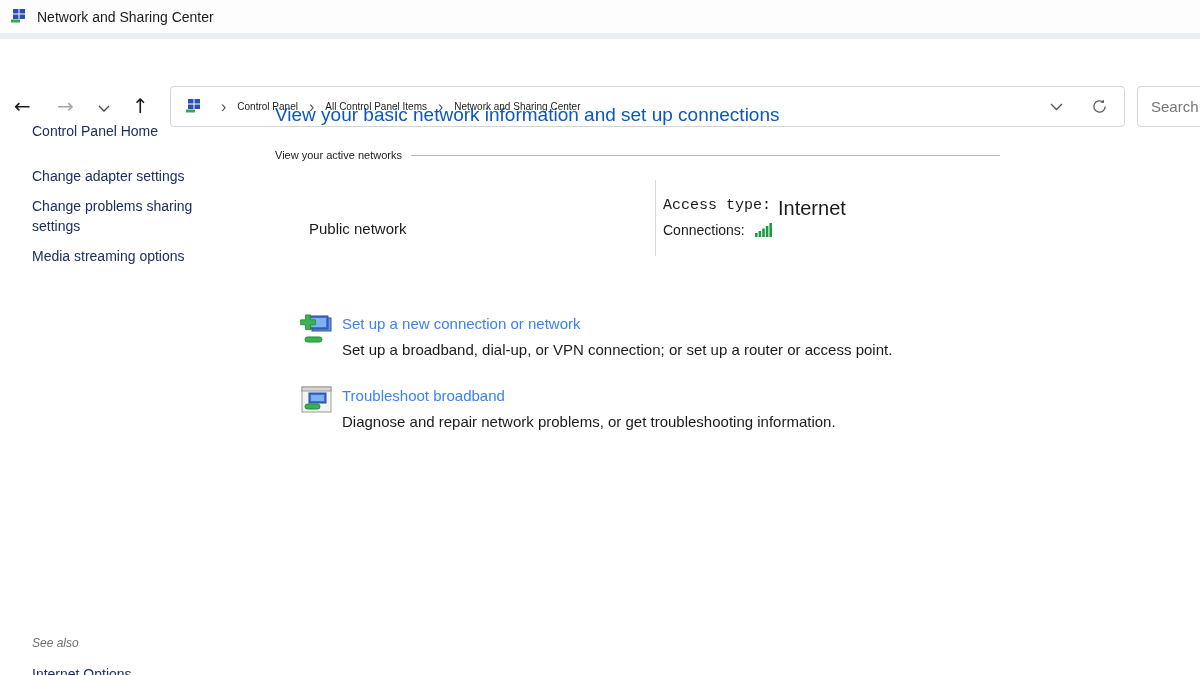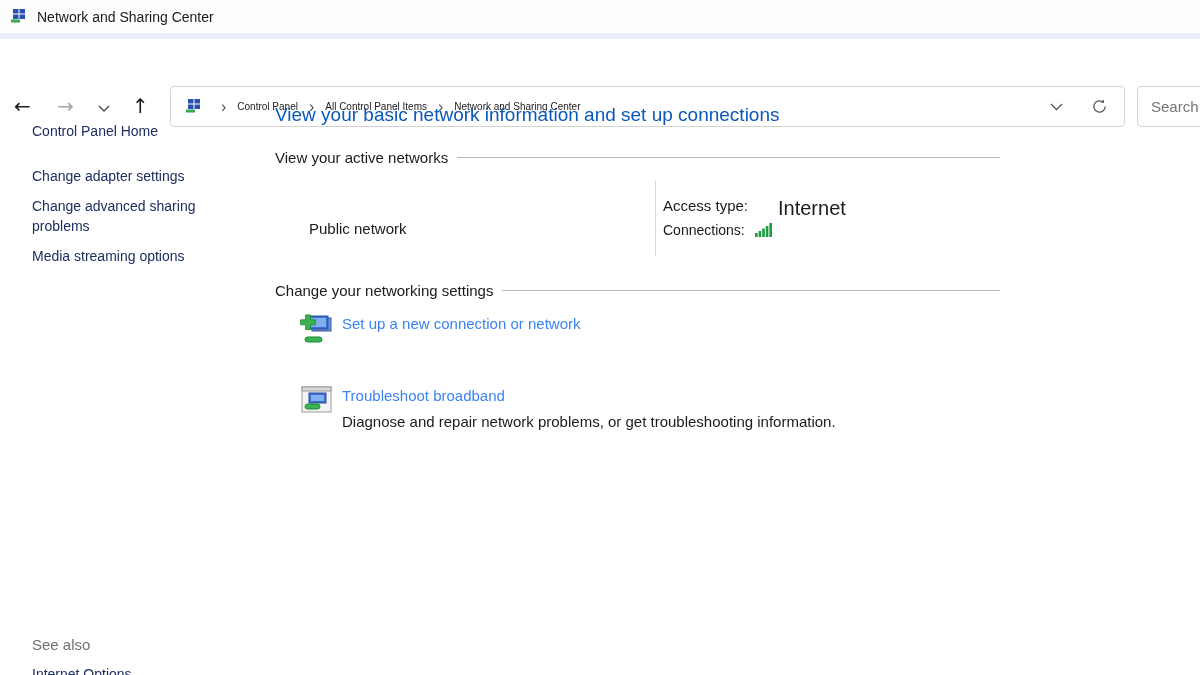--- a/index.html
+++ b/index.html
@@ -41,35 +41,35 @@
                      font-family:"Liberation Sans", sans-serif; color:#1b1b1b; background:transparent; }
   .searchbox input::placeholder { color:#757575; opacity:1; }
 
   
   .side-link { position:absolute; font-size:14px; color:#1d2e60; cursor:pointer;
                text-decoration:none; line-height:20px; }
   .side-home      { left:32px; top:121px; }
   .side-adapter   { left:32px; top:166px; }
   .side-advanced  { left:32px; top:196px; width:180px; }
   .side-media     { left:32px; top:246px; }
-  .see-also-label { position:absolute; left:32px; top:636px; font-size:15px; color:#707070; }
+  .see-also-label { position:absolute; left:32px; top:636px; font-size:12px; color:#707070;font-style:italic; }
   .side-inetopt   { left:32px; top:664px; }
 
   
   .page-title { position:absolute; left:275px; top:104px; font-size:19px; font-weight:400;
                 color:#0a58bb; }
   .section-row { position:absolute; left:275px; width:725px; display:flex; align-items:center; }
-  .section-row .sec-label { font-size:15px; color:#1b1b1b; white-space:nowrap; }
+  .section-row .sec-label { font-size:11px; color:#1b1b1b; white-space:nowrap; }
   .section-row .rule { flex:1; height:1px; background:#b9b9b9; margin-left:9px; }
   .sec-active   { top:149px; }
   .sec-settings { top:282px; }
 
   .net-name { position:absolute; left:299px; top:220px; font-size:15px;margin-left:10px; }
   .net-vdiv { position:absolute; left:655px; top:180px; width:1px; height:76px; background:#d9d9d9; }
-  .net-lbl1 { position:absolute; left:663px; top:197px; font-size:15px; }
+  .net-lbl1 { position:absolute; left:663px; top:197px; font-size:15px;font-family:Liberation Mono, monospace; }
   .net-val1 { position:absolute; left:778px; top:197px; font-size:20px; }
   .net-lbl2 { position:absolute; left:663px; top:222px; font-size:14px; }
   .net-sig  { position:absolute; left:755px; top:222px; width:20px; height:15px; cursor:pointer; }
 
   .task-icon1 { position:absolute; left:299px; top:310px; width:35px; height:35px; }
   .task-icon2 { position:absolute; left:301px; top:384px; width:31px; height:31px; }
   .task-link { position:absolute; font-size:15px; color:#3b82f6; cursor:pointer; text-decoration:none; }
   .task-link1 { left:342px; top:315px; }
   .task-link2 { left:342px; top:387px; }
   .task-desc { position:absolute; font-size:15px; color:#1b1b1b; }
@@ -136,21 +136,21 @@
       </span>
     </div>
 
     <div class="searchbox">
       <input type="text" placeholder="Search Control Panel" style="">
     </div>
   </div>
 
   <a class="side-link side-home">Control Panel Home</a>
   <a class="side-link side-adapter">Change adapter settings</a>
-  <a class="side-link side-advanced">Change advanced sharing problems</a>
+  <a class="side-link side-advanced">Change problems sharing settings</a>
   <a class="side-link side-media">Media streaming options</a>
   <div class="see-also-label">See also</div>
   <a class="side-link side-inetopt">Internet Options</a>
 
   <h1 class="page-title">View your basic network information and set up connections</h1>
 
   <div class="section-row sec-active">
     <span class="sec-label">View your active networks</span>
     <span class="rule"></span>
   </div>
@@ -163,35 +163,32 @@
   <span class="net-sig">
     <svg viewBox="0 0 20 15" width="20" height="15">
       <rect x="0" y="11" width="2.6" height="4" fill="#1d9b40"></rect>
       <rect x="3.6" y="9" width="2.6" height="6" fill="#1d9b40"></rect>
       <rect x="7.2" y="6.5" width="2.6" height="8.5" fill="#1d9b40"></rect>
       <rect x="10.8" y="4" width="2.6" height="11" fill="#1d9b40"></rect>
       <rect x="14.4" y="1" width="2.6" height="14" fill="#1d9b40"></rect>
     </svg>
   </span>
 
-  <div class="section-row sec-settings">
-    <span class="sec-label">Change your networking settings</span>
-    <span class="rule"></span>
-  </div>
 
   <span class="task-icon1">
     <svg viewBox="0 0 35 35" width="35" height="35">
       <rect x="13" y="8" width="19" height="13" fill="#6f97e2" stroke="#33539e"></rect>
       <rect x="10" y="6" width="19" height="13" fill="#3f6fd8" stroke="#2a4a96"></rect>
       <rect x="12" y="8" width="15" height="9" fill="#7fb0f0"></rect>
       <path d="M7 5h6v6h6v6h-6v6H7v-6H1V11h6z" transform="scale(0.82) translate(1,1)" fill="#3db252" stroke="#1f8c33"></path>
       <rect x="6" y="27" width="17" height="5" rx="2.5" fill="#3db252" stroke="#1f8c33"></rect>
     </svg>
   </span>
   <a class="task-link task-link1">Set up a new connection or network</a>
+  <div class="task-desc task-desc1">Set up a broadband, dial-up, or VPN connection; or set up a router or access point.</div>
 
   <span class="task-icon2">
     <svg viewBox="0 0 31 31" width="31" height="31">
       <rect x="1" y="3" width="29" height="25" fill="#f4f4f4" stroke="#9a9a9a"></rect>
       <rect x="1" y="3" width="29" height="4" fill="#d7d7d7" stroke="#9a9a9a"></rect>
       <rect x="8" y="9" width="17" height="10" fill="#3f6fd8" stroke="#2a4a96"></rect>
       <rect x="10" y="11" width="13" height="6" fill="#7fb0f0"></rect>
       <rect x="4" y="20" width="15" height="5" rx="2.5" fill="#3db252" stroke="#1f8c33"></rect>
     </svg>
   </span>

